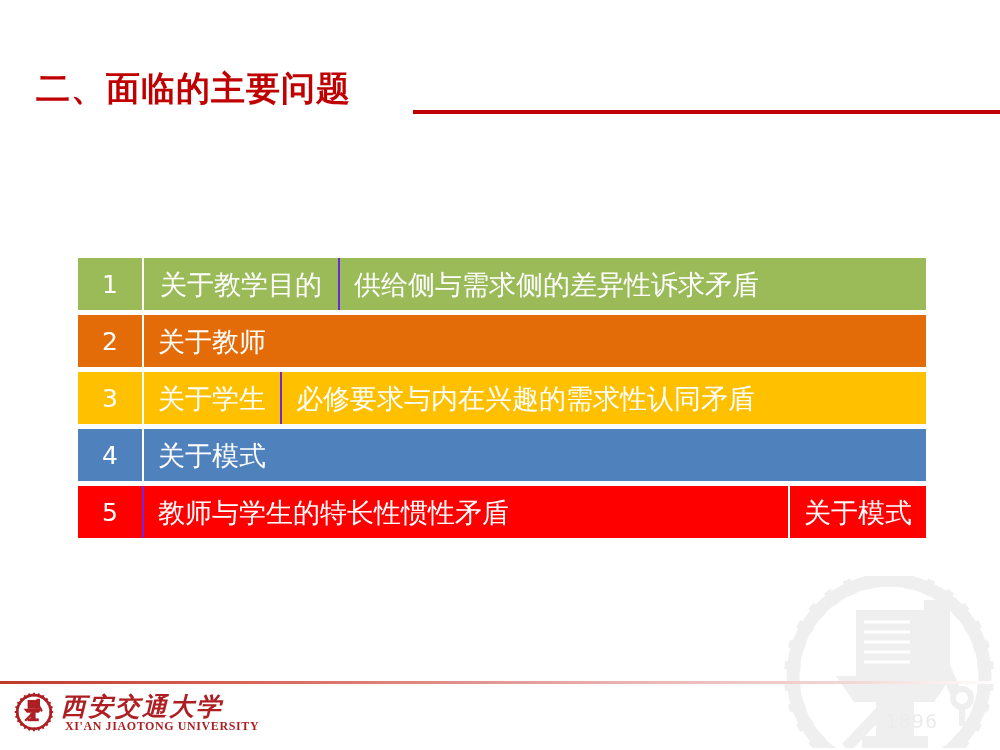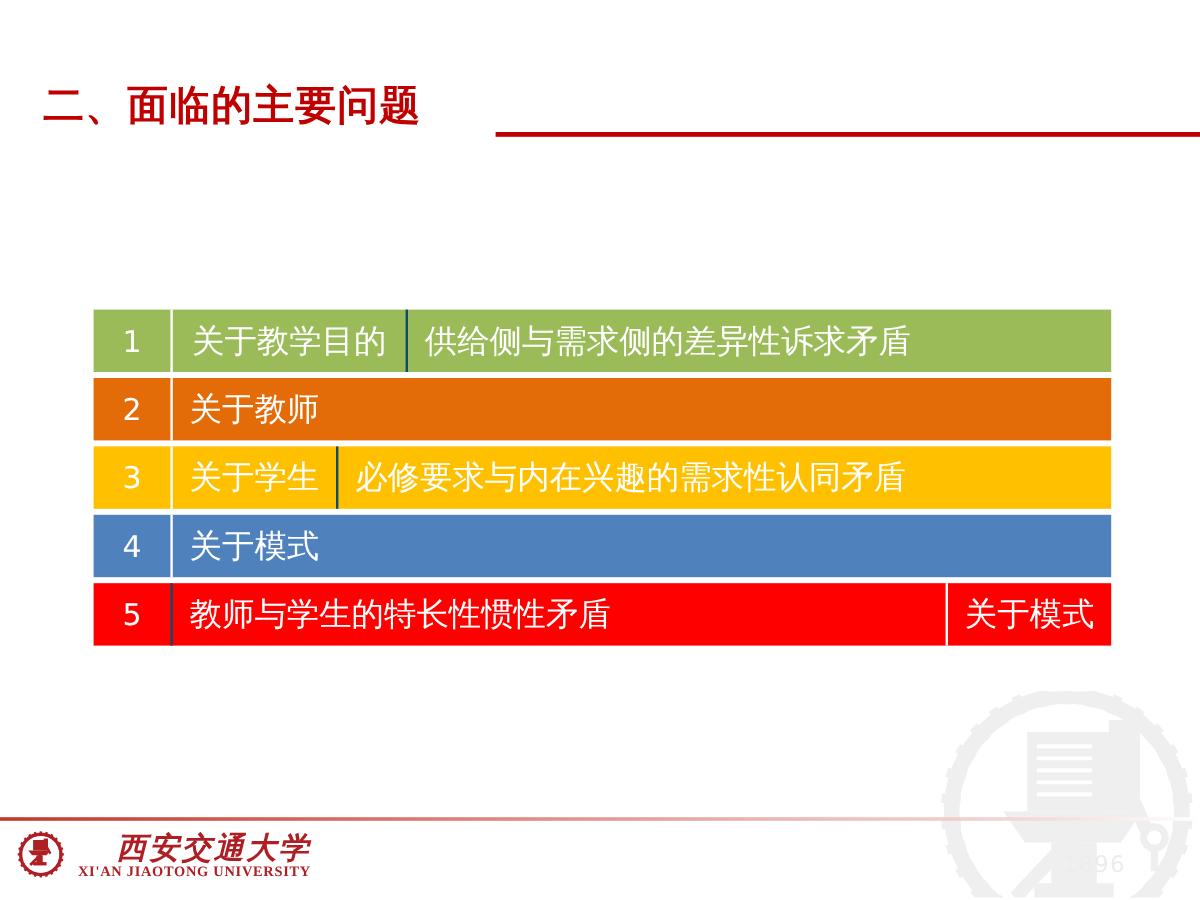--- a/index.html
+++ b/index.html
@@ -87,42 +87,41 @@
   }
   .cell-topic {
     flex: 0 0 auto;
     padding: 16px 14px;
     border-left: 2px solid #ffffff;
   }
   .cell-desc {
     flex: 1 1 auto;
     justify-content: flex-start;
     padding: 0 14px;
-    border-left: 2px solid #0c4a6e;
+    border-left: 2px solid #6d28d9;
   }
   
   .row.wide-topic .cell-topic { padding: 15px 16px; }
 
   
   .footer-rule {
     position: absolute;
     left: 0;
     top: 681px;
     width: 1000px;
     height: 3px;
     background: linear-gradient(to right, #C0392B 0%, #D96A63 28%, #E9B2AE 62%, #F3D7D5 85%, #FFFFFF 100%);
   }
   .footer-logo {
     position: absolute;
     left: 14px;
     top: 692px;
     display: flex;
     align-items: center;
     gap: 7px;
-    text-align: right;
   }
   .seal {
     width: 40px;
     height: 40px;
     flex: 0 0 40px;
   }
   .logo-words {
     display: flex;
     flex-direction: column;
     justify-content: center;

